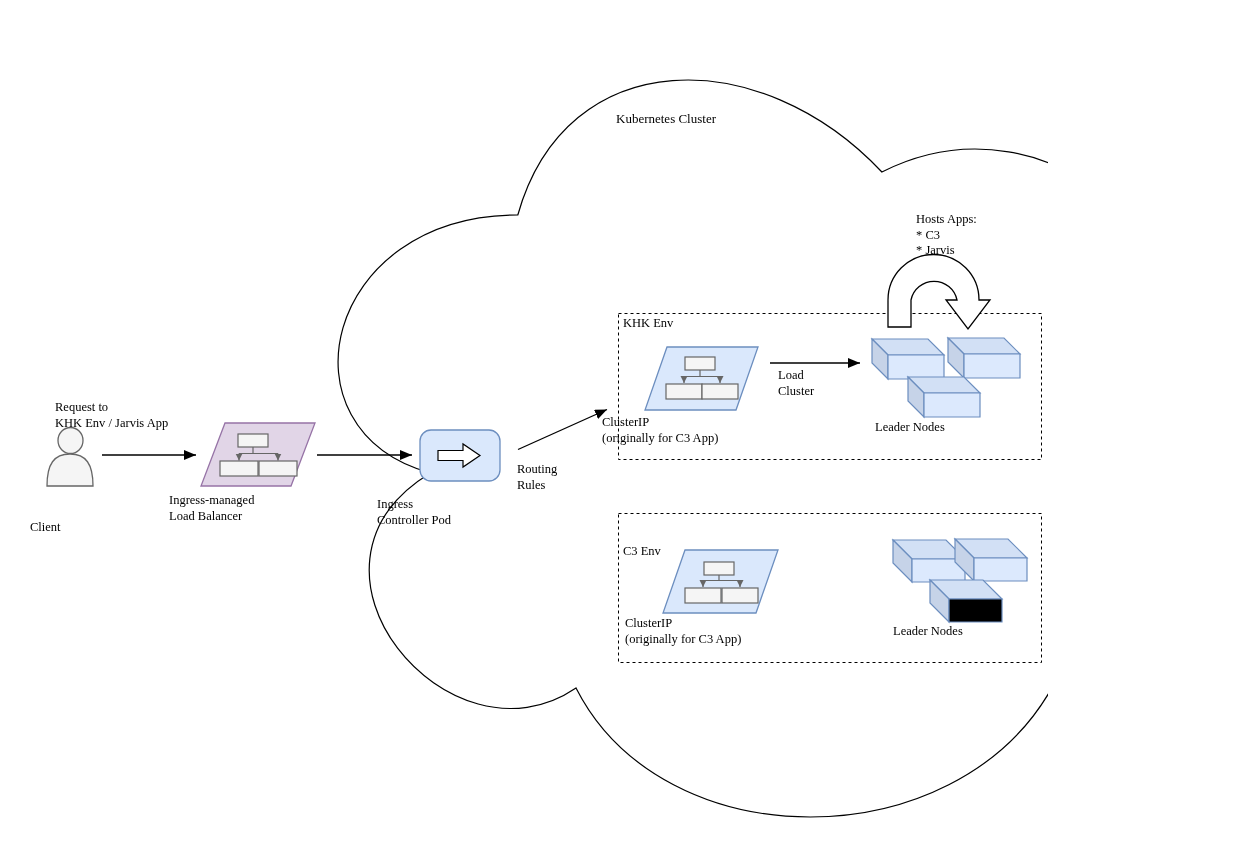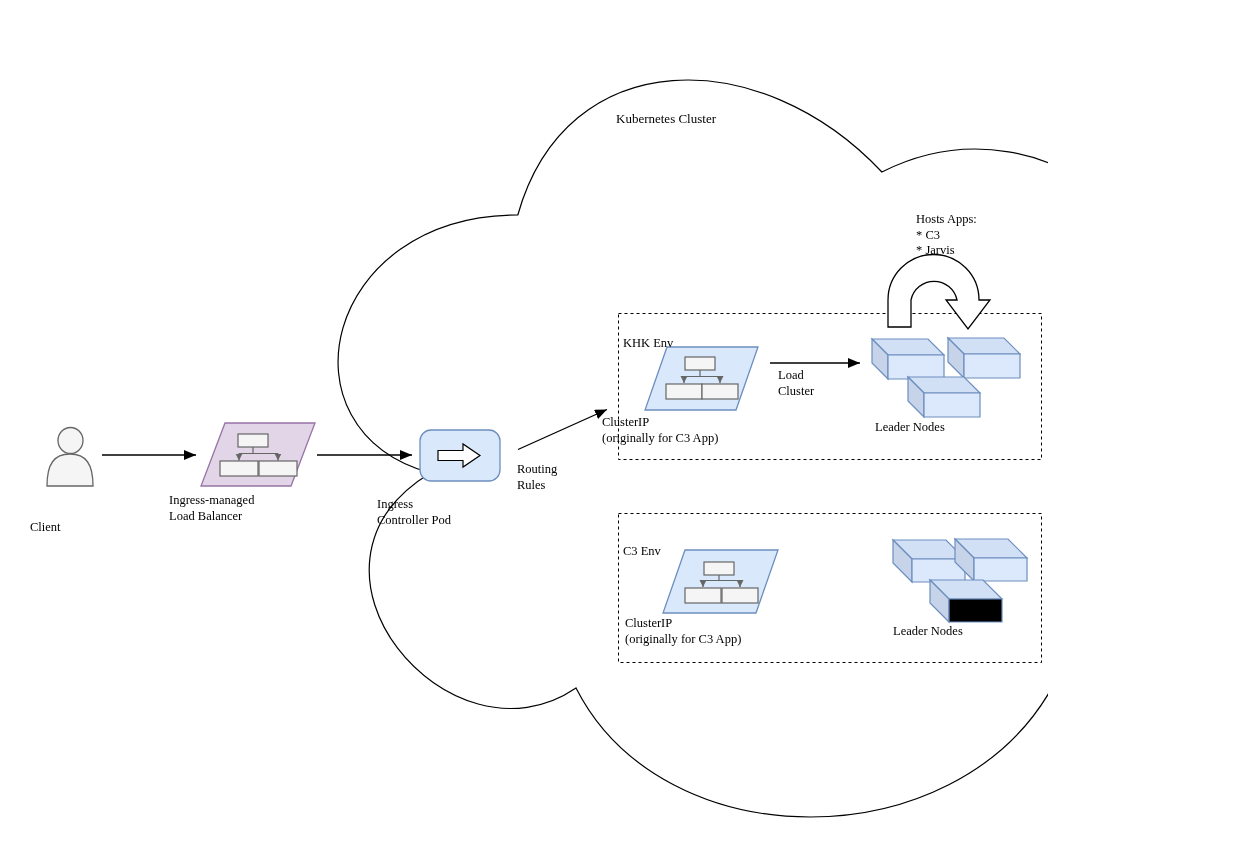--- a/index.html
+++ b/index.html
@@ -132,39 +132,43 @@
 
     <path d="M 888 327 L 888 300
              A 45.5 45.5 0 0 1 979 300
              L 990 300 L 968 329 L 946 300 L 957 300
              A 23.5 23.5 0 0 0 911 300
              L 911 327 Z" fill="#ffffff" stroke="#000" stroke-width="1.3"></path>
   </svg>
 
   <div class="lbl big" style="left:616px; top:111px;">Kubernetes Cluster</div>
 
+  <div class="lbl center" style="left:55px; top:400px; width:190px;">
+    <span class="line">Request to</span>
+    <span class="line">KHK Env / Jarvis App</span>
+  </div>
 
   <div class="lbl center" style="left:30px; top:497px; width:80px;margin-top:23px;">Client</div>
 
   <div class="lbl center" style="left:377px; top:497px; width:165px;">
     <span class="line">Ingress</span>
     <span class="line">Controller Pod</span>
   </div>
 
   <div class="lbl center" style="left:169px; top:493px; width:175px;">
     <span class="line">Ingress-managed</span>
     <span class="line">Load Balancer</span>
   </div>
 
   <div class="lbl center" style="left:517px; top:446px; width:98px;margin-top:16px;">
     <span class="line">Routing</span>
     <span class="line">Rules</span>
   </div>
 
-  <div class="lbl" style="left:623px; top:316px;margin-top:20px;">KHK Env</div>
+  <div class="lbl" style="left:623px; top:316px;">KHK Env</div>
 
   <div class="lbl center" style="left:602px; top:415px; width:190px;">
     <span class="line">ClusterIP</span>
     <span class="line">(originally for C3 App)</span>
   </div>
 
   <div class="lbl center" style="left:778px; top:368px; width:70px;">
     <span class="line">Load</span>
     <span class="line">Cluster</span>
   </div>

